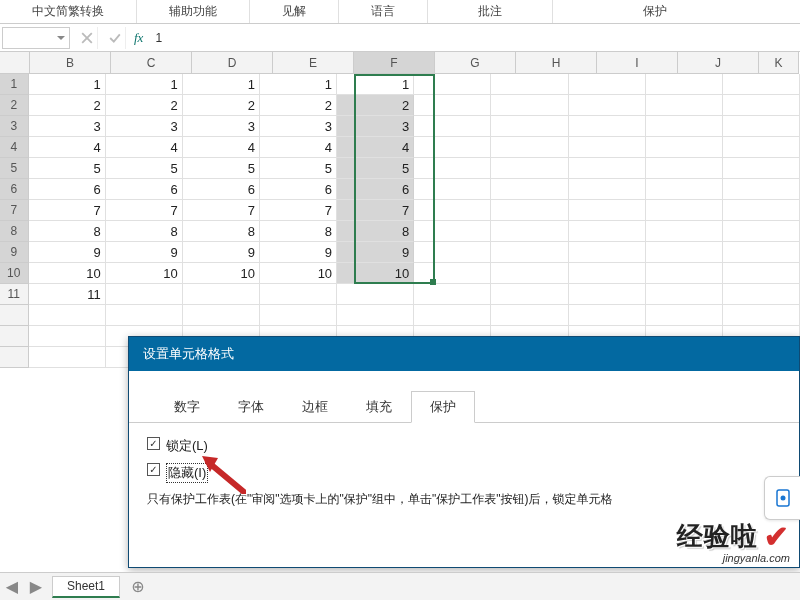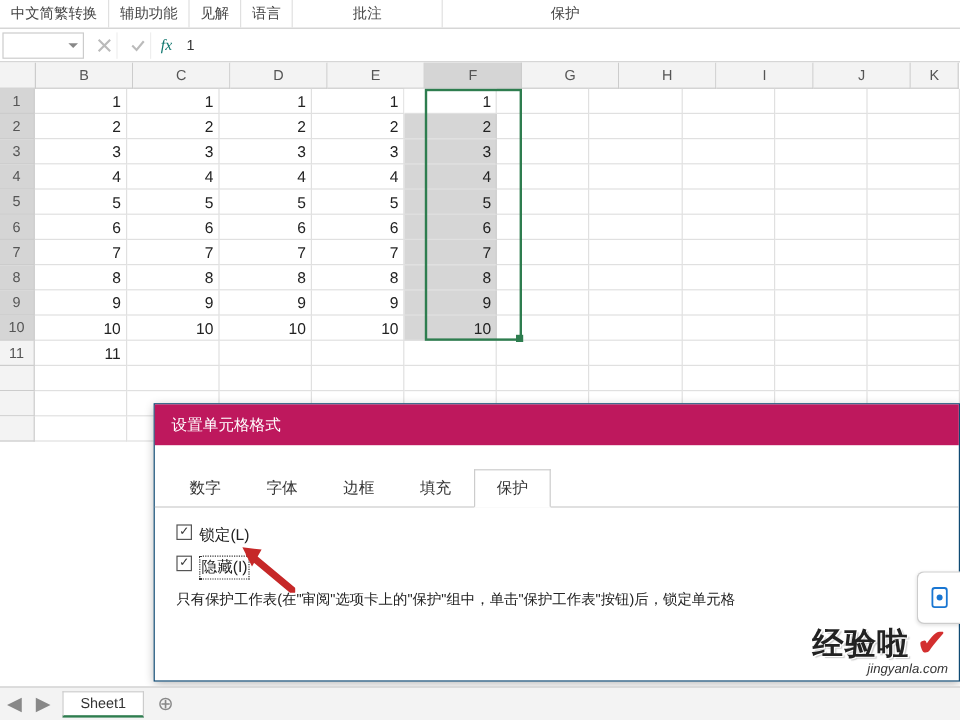--- a/index.html
+++ b/index.html
@@ -1,19 +1,19 @@
 <!DOCTYPE html>
 <html><head>
 <meta charset="utf-8">
 <style>
 * { box-sizing: border-box; margin: 0; padding: 0; font-family: "Microsoft YaHei", Arial, sans-serif; }
 body { width: 800px; height: 600px; overflow: hidden; background: #fff; position: relative; }
 
 .ribbon-groups { display: flex; height: 24px; border-bottom: 1px solid #ccc; font-size: 12px; color: #444; }
-.ribbon-group { padding: 0 9px; display: flex; align-items: center; border-right: 1px solid #e0e0e0; cursor: pointer; }
+.ribbon-group { padding: 0 32px; display: flex; align-items: center; border-right: 1px solid #e0e0e0; cursor: pointer; }
 .ribbon-group:last-child { border-right: none; }
 .ribbon-group.wide { padding: 0 50px; }
 .ribbon-group.wider { padding: 0 90px; }
 
 .formula-bar { display: flex; height: 28px; align-items: center; border-bottom: 1px solid #ccc; font-size: 12px; }
 .name-box { width: 68px; height: 22px; border: 1px solid #ccc; margin: 0 0 0 2px; display: flex; align-items: center; padding: 0 6px; position: relative; color: #555; }
 .name-box::after { content: ""; position: absolute; right: 4px; top: 8px; border: 4px solid transparent; border-top-color: #888; }
 .fb-btn { width: 22px; height: 22px; display: flex; align-items: center; justify-content: center; color: #999; margin-left: 6px; border-right: 1px solid #eee; }
 .fb-cancel svg, .fb-check svg { width: 12px; height: 12px; }
 .fx { font-style: italic; font-family: Georgia, serif; font-size: 13px; color: #0f766e; margin: 0 8px; }
@@ -28,22 +28,22 @@
 .row { display: flex; height: 21px; }
 .row-h { width: 30px; height: 21px; background: #f3f3f3; border-right: 1px solid #ccc; border-bottom: 1px solid #ccc; display: flex; align-items: center; justify-content: center; font-size: 12px; color: #555; cursor: pointer; }
 .row-h.sel { background: #d5d5d5; }
 .cell { width: 81px; height: 21px; border-right: 1px solid #e0e0e0; border-bottom: 1px solid #e0e0e0; font-size: 13px; display: flex; align-items: center; justify-content: flex-end; padding-right: 4px; color: #222; }
 .cell.sel { background: #d6d6d6; border-right: 1px solid #d0d0d0; }
 .cell.active { background: #fff; }
 .selection-border { position: absolute; left: 354px; top: 22px; width: 81px; height: 210px; border: 2px solid #2e7d4f; pointer-events: none; }
 .selection-handle { position: absolute; right: -3px; bottom: -3px; width: 6px; height: 6px; background: #2e7d4f; }
 
 .dialog { position: absolute; left: 128px; top: 336px; right: 0; bottom: 32px; background: #fff; box-shadow: 0 2px 8px rgba(0,0,0,0.3); border: 1px solid #0f4a73; }
-.dialog-title { background: #be185d; color: #fff; font-size: 13px; padding: 8px 14px; }
-.tabs { display: flex; margin-top: 20px; padding-left: 10px; border-bottom: 1px solid #ccc; }
+.dialog-title { background: #0369a1; color: #fff; font-size: 13px; padding: 8px 14px; }
+.tabs { display: flex; margin-top: 20px; padding-left: 26px; border-bottom: 1px solid #ccc; }
 .tab { padding: 6px 18px; font-size: 13px; color: #333; cursor: pointer; border: 1px solid transparent; border-bottom: none; }
 .tab.active { border: 1px solid #ccc; border-bottom: 1px solid #fff; margin-bottom: -1px; background: #fff; }
 .dialog-body { padding: 14px 18px 10px; font-size: 13px; color: #222; }
 .chk-row { display: flex; align-items: flex-start; margin-bottom: 8px; }
 .chk { width: 13px; height: 13px; border: 1px solid #555; display: inline-flex; align-items: center; justify-content: center; margin-right: 6px; font-size: 10px; line-height: 1; }
 .chk::before { content: "✓"; color: #333; }
 .chk-label.focus { border: 1px dotted #333; padding: 0 1px; }
 .desc { margin-top: 6px; font-size: 12px; }
 
 .arrow { position: absolute; left: 200px; top: 454px; pointer-events: none; }

